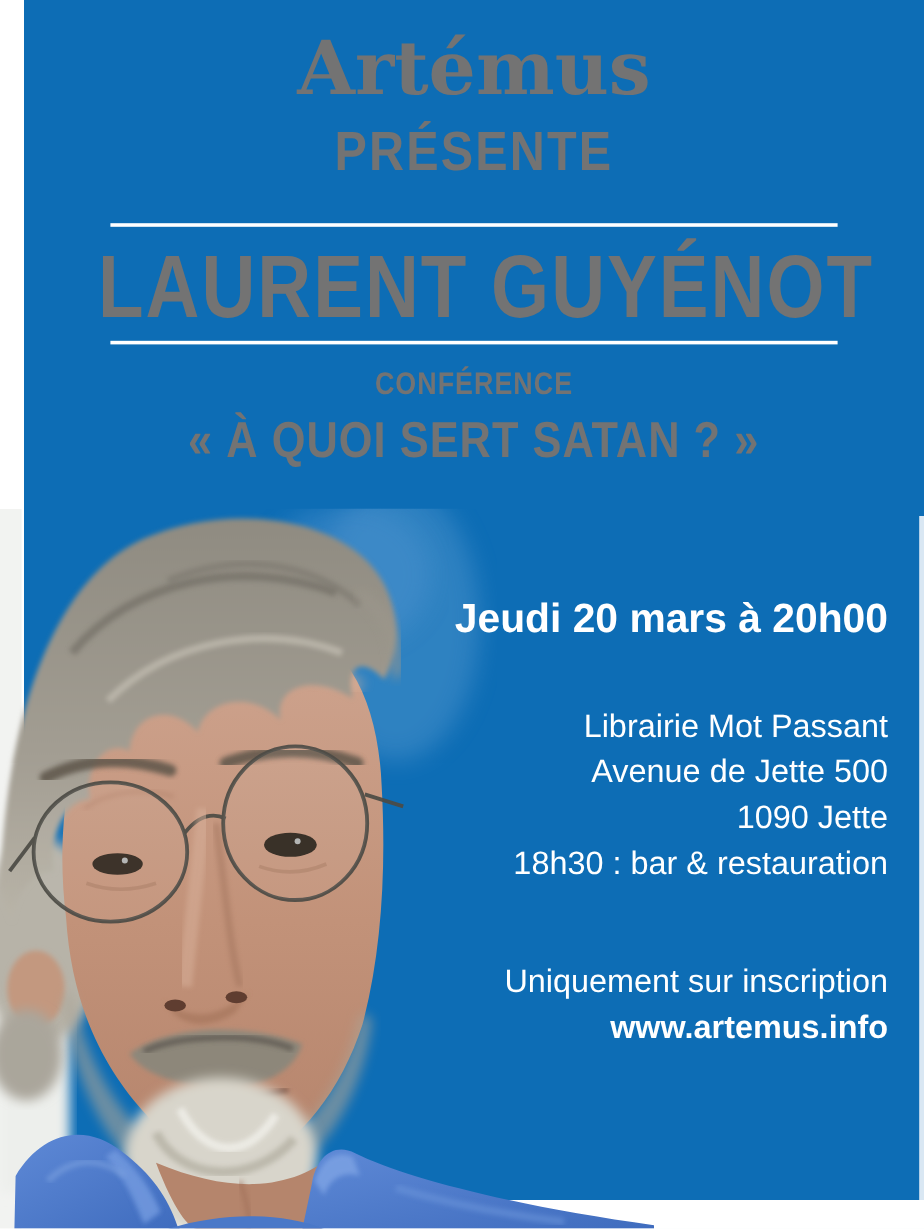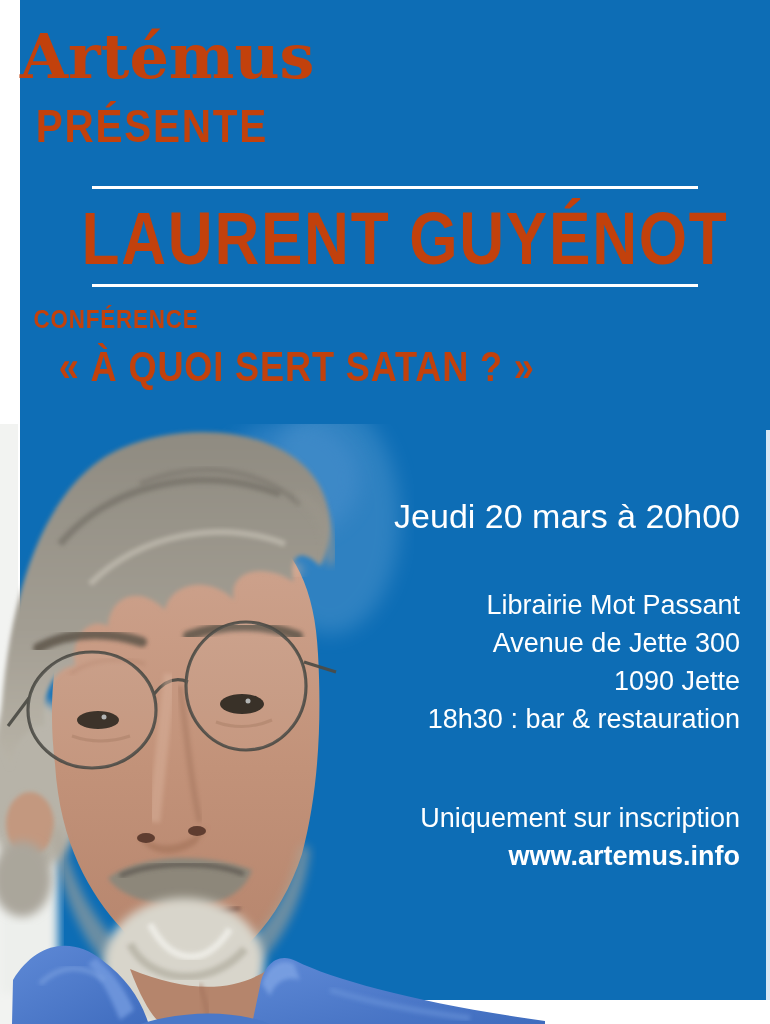--- a/index.html
+++ b/index.html
@@ -3,40 +3,40 @@
 <meta charset="utf-8">
 <style>
   html,body{margin:0;padding:0;background:#ffffff;}
   .stage{position:relative;width:770px;height:1024px;margin:0 auto;overflow:hidden;
          font-family:"Liberation Sans",sans-serif;background:#ffffff;}
   .panel{position:absolute;left:20px;top:0;width:750px;height:1000px;background:#0d6db5;}
   .right-sliver{position:absolute;left:766px;top:430px;width:4px;height:570px;background:#d9e7f3;}
   .bottom-strip{position:absolute;left:0;top:1000px;width:770px;height:24px;background:#ffffff;}
   .left-strip{position:absolute;left:0;top:0;width:20px;height:1024px;background:#ffffff;}
 
-  .cline{position:absolute;left:20px;width:750px;color:#c2410c;line-height:1;}
+  .cline{position:absolute;left:20px;width:750px;text-align:center;color:#737373;line-height:1;}
   .cond{display:inline-block;white-space:nowrap;transform-origin:50% 50%;}
 
   .logo{top:26px;font-family:"DejaVu Serif","Liberation Serif",serif;font-size:62px;font-weight:700;}
   .logo .word::first-letter{font-family:"Liberation Sans",sans-serif;font-style:italic;
         font-weight:900;font-size:1.16em;letter-spacing:-3px;}
   .presente{top:103px;font-size:46px;font-weight:700;}
   .presente .cond{transform:scaleX(0.88);letter-spacing:2px;}
   .rule{position:absolute;left:92px;width:606px;height:3px;background:#ffffff;}
   .rule-top{top:186px;}
   .rule-bottom{top:284px;}
   .speaker{top:202px;font-size:74px;font-weight:700;}
   .speaker .cond{transform:scaleX(0.84);letter-spacing:2px;}
   .conference{top:306px;font-size:26px;font-weight:700;}
   .conference .cond{transform:scaleX(0.86);letter-spacing:1px;}
   .satan{top:346px;font-size:42px;font-weight:700;}
   .satan .cond{transform:scaleX(0.86);letter-spacing:1px;}
 
   .rblock{position:absolute;right:30px;text-align:right;color:#ffffff;line-height:1.08;}
-  .datetime{top:498px;font-size:34px;font-weight:400;}
+  .datetime{top:498px;font-size:34px;font-weight:700;}
   .venue{top:586px;font-size:27px;font-weight:400;margin-left:40px;}
   .venue span{display:block;line-height:38px;}
   .uniq{top:804px;font-size:27px;}
   .www{top:842px;font-size:27px;font-weight:700;}
   .price{top:940px;font-size:33px;font-weight:700;}
 
   .photo{position:absolute;left:0;top:424px;width:545px;height:600px;}
 </style>
 </head>
 <body>
@@ -168,21 +168,21 @@
     <path d="M 262 560 C 268 542 280 534 294 540 L 300 556 C 288 552 276 556 270 572 Z" fill="#7aa0e2" opacity="0.9" filter="url(#soft1)"></path>
     <path d="M 140 600 C 185 586 235 586 270 600 Z" fill="#4a78c8"></path>
     <path d="M 330 566 C 370 578 420 588 470 594" stroke="#6b94da" stroke-width="6" fill="none" opacity="0.6" filter="url(#soft1)"></path>
     <path d="M 40 560 C 60 540 84 540 104 556" stroke="#7ea3e0" stroke-width="5" fill="none" opacity="0.6" filter="url(#soft1)"></path>
   </svg>
 
   <div class="rblock datetime">Jeudi 20 mars à 20h00</div>
 
   <div class="rblock venue">
     <span>Librairie Mot Passant</span>
-    <span>Avenue de Jette 300</span>
+    <span>Avenue de Jette 500</span>
     <span>1090 Jette</span>
     <span>18h30 : bar &amp; restauration</span>
   </div>
 
   <div class="rblock uniq">Uniquement sur inscription</div>
   <div class="rblock www">www.artemus.info</div>
 
 </div>
 
 </body></html>

